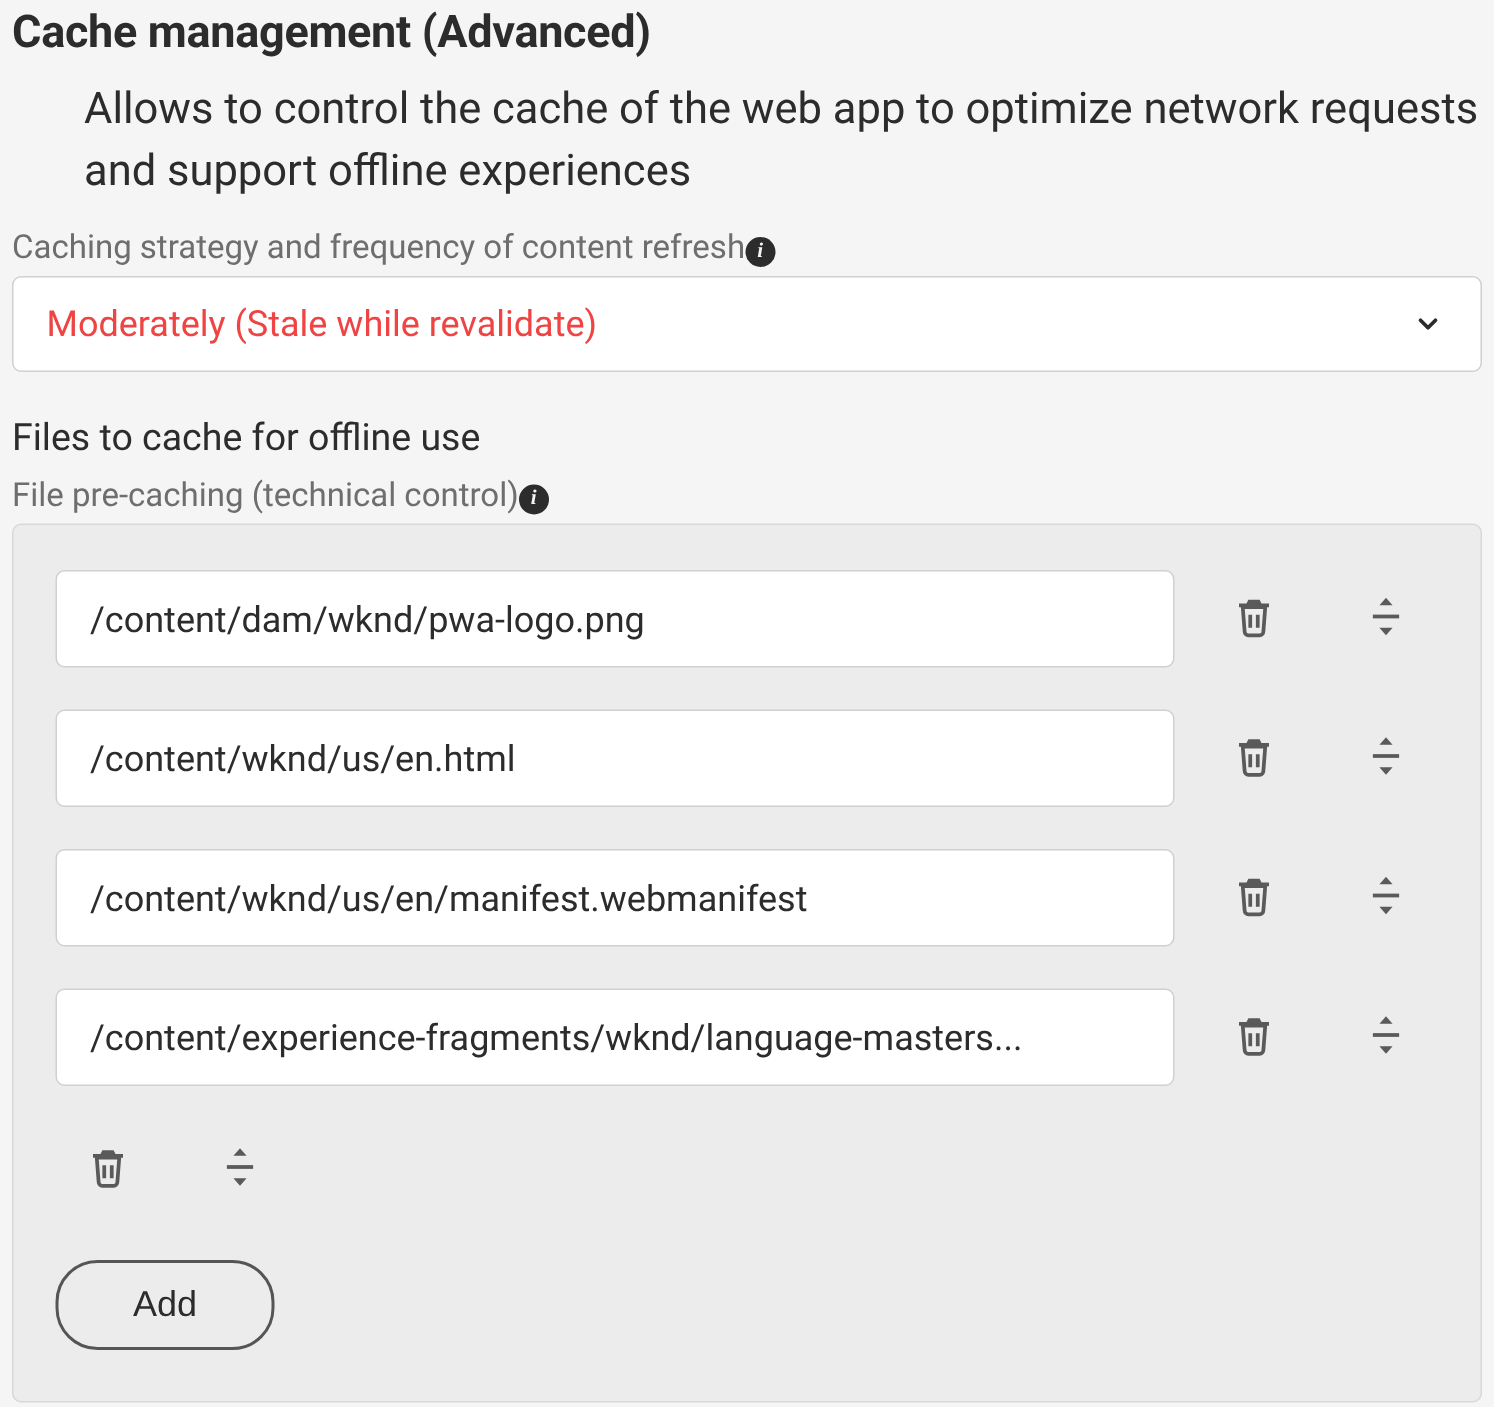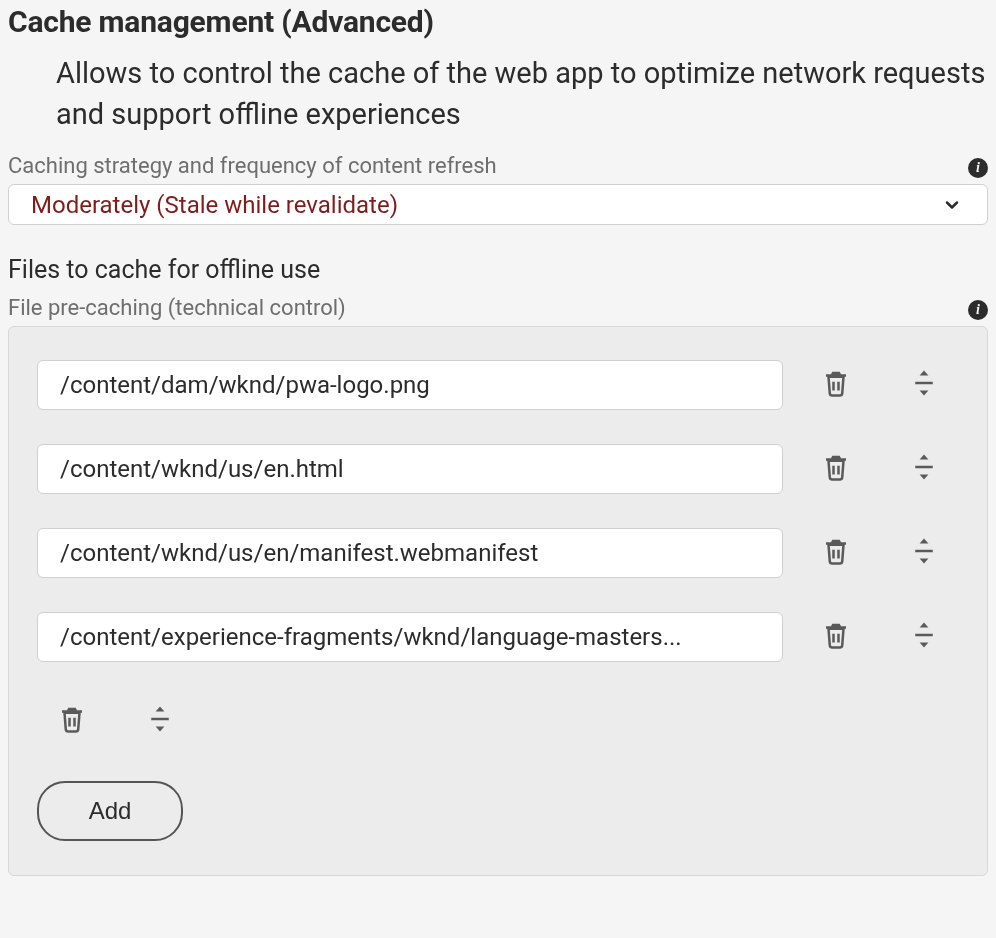--- a/index.html
+++ b/index.html
@@ -25,24 +25,22 @@
   .section-description {
     font-size: 29px;
     line-height: 1.4;
     color: #2c2c2c;
     margin-bottom: 18px;
     margin-left: 48px;
   }
   .field-label-row {
     display: flex;
     align-items: flex-end;
-    justify-content: space-between;
     margin-bottom: 6px;
     min-height: 26px;
-    gap: 10px;
   }
   .field-label {
     font-size: 22px;
     color: #6e6e6e;
   }
   .field-label-strong {
     font-size: 25px;
     color: #2c2c2c;
     margin-bottom: 10px;
     margin-top: 30px;
@@ -64,27 +62,27 @@
     font-size: 14px;
     line-height: 1;
   }
   .select-wrapper {
     position: relative;
     width: 100%;
     margin-bottom: 0px;
   }
   .select {
     width: 100%;
-    height: 41px;
+    height: 64px;
     border: 1px solid #d0d0d0;
     border-radius: 6px;
     background: #fff;
     font-size: 24px;
     padding: 0 60px 0 22px;
-    color: #7f1d1d;
+    color: #ef4444;
     display: flex;
     align-items: center;
     cursor: pointer;
   }
   .chevron-down {
     position: absolute;
     right: 26px;
     top: 50%;
     transform: translateY(-50%);
     width: 20px;
@@ -104,21 +102,21 @@
     padding: 30px 28px 34px 28px;
   }
   .file-row {
     display: flex;
     align-items: center;
     gap: 18px;
     margin-bottom: 28px;
   }
   .file-input {
     flex: 1 1 auto;
-    height: 50px;
+    height: 65px;
     border: 1px solid #d0d0d0;
     border-radius: 6px;
     background: #fff;
     font-size: 24px;
     padding: 0 22px;
     color: #2c2c2c;
     white-space: nowrap;
     overflow: hidden;
     text-overflow: ellipsis;
     display: flex;

